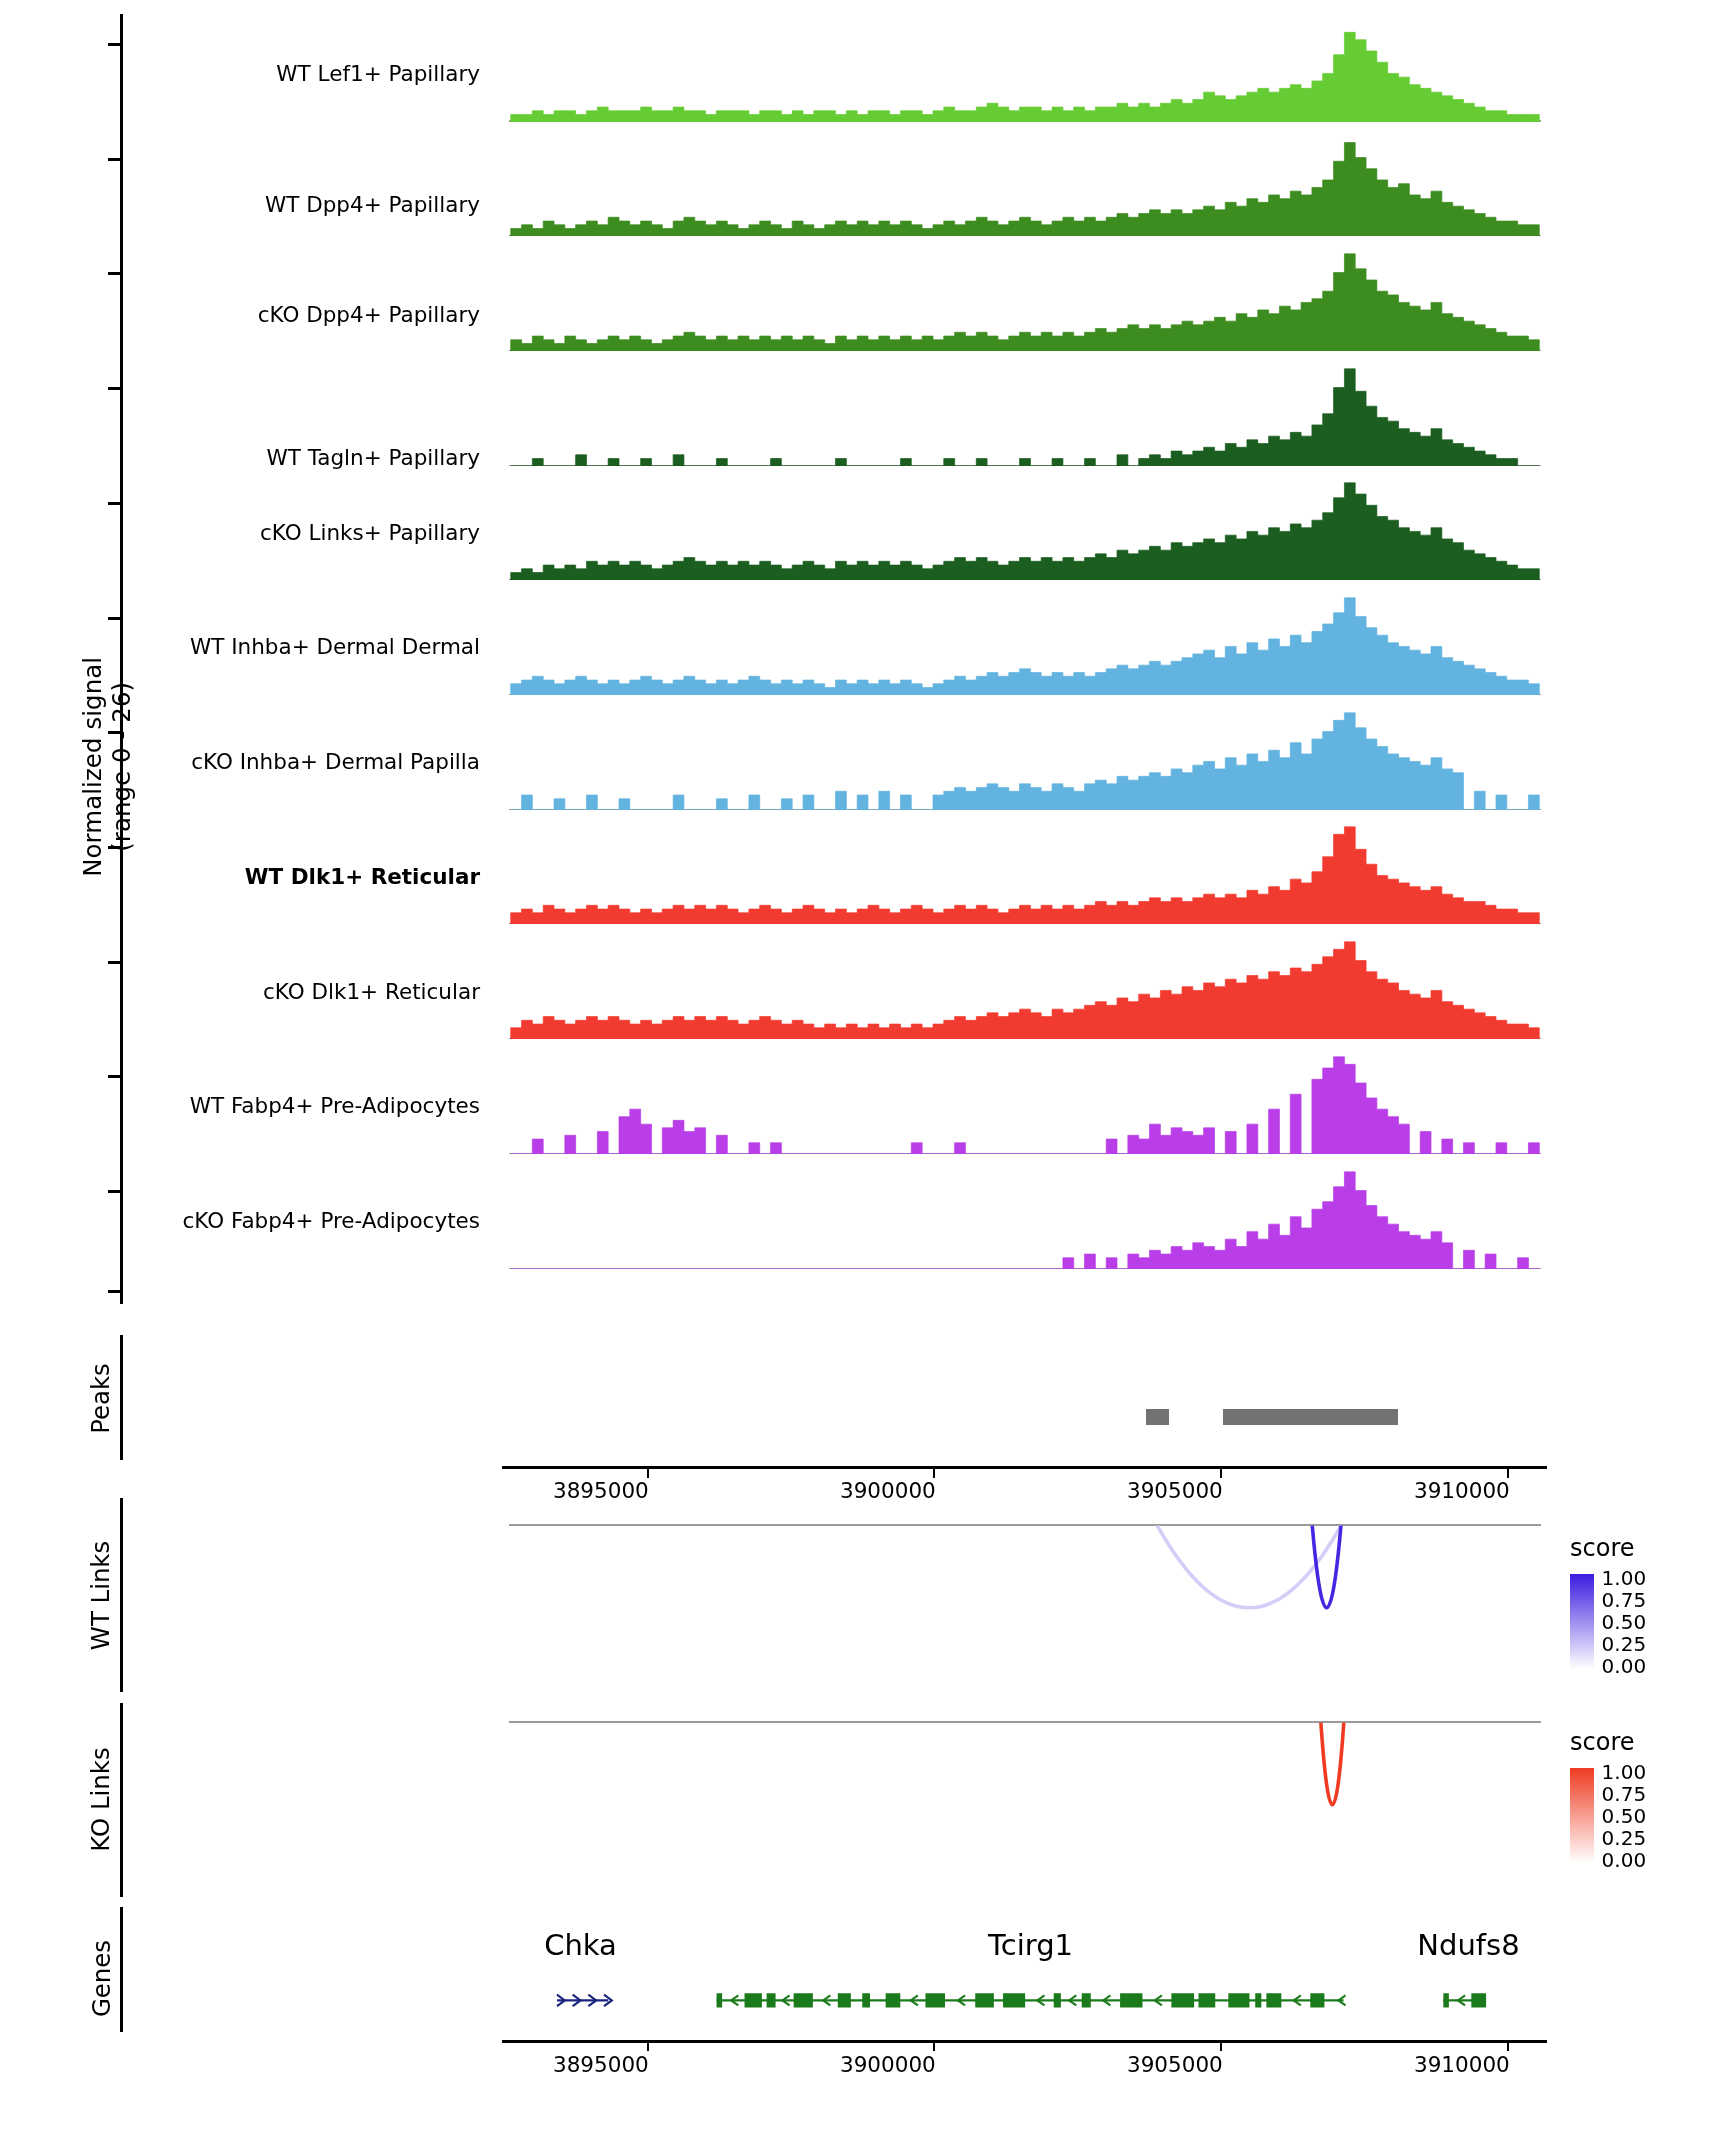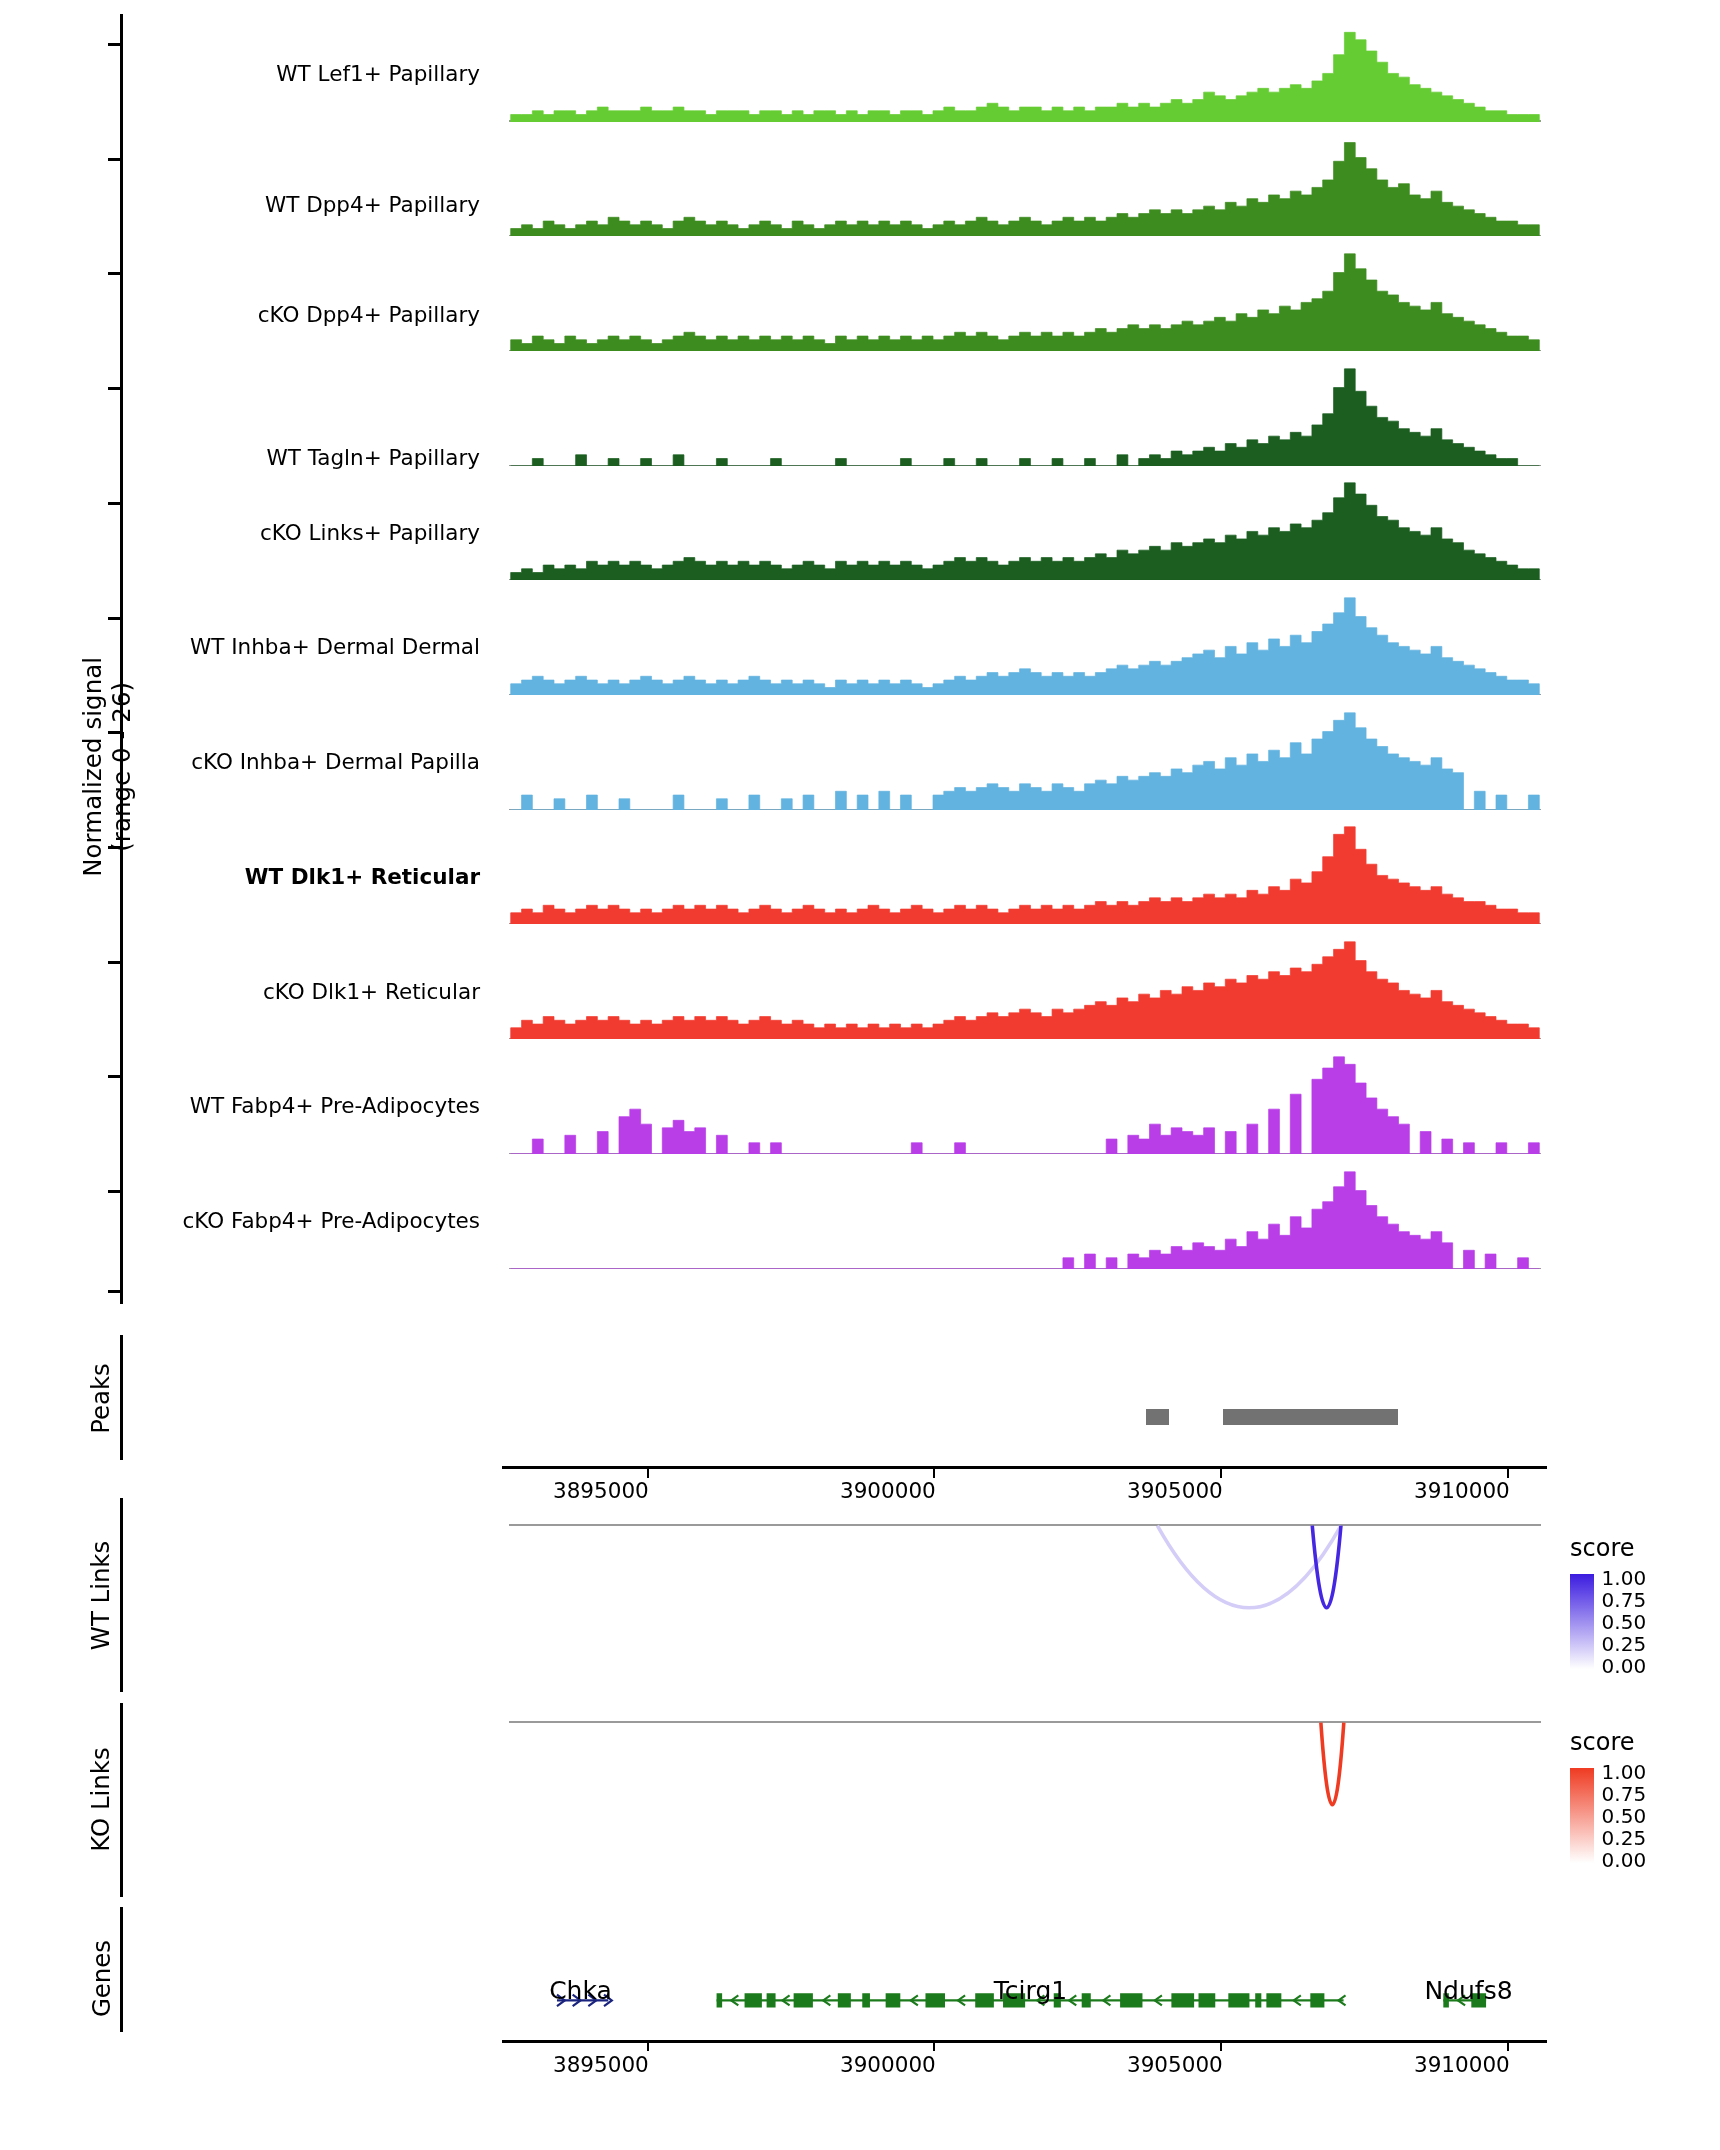--- a/index.html
+++ b/index.html
@@ -128,24 +128,23 @@
     height: 108px;
     margin-left: 7.2px;
     font-size: 20px;
     line-height: 1;
     padding: 0;
   }
 
   
   .gene-name {
     position: absolute;
-    font-size: 25px;
+    font-size: 29px;
     text-align: center;
     width: 215px;
-    margin-top: 48px;
   }
 
   .xtitle {
     position: absolute;
     font-size: 27px;
     text-align: center;
     width: 1032px;
     left: 509px;
   }
   .side-title {

